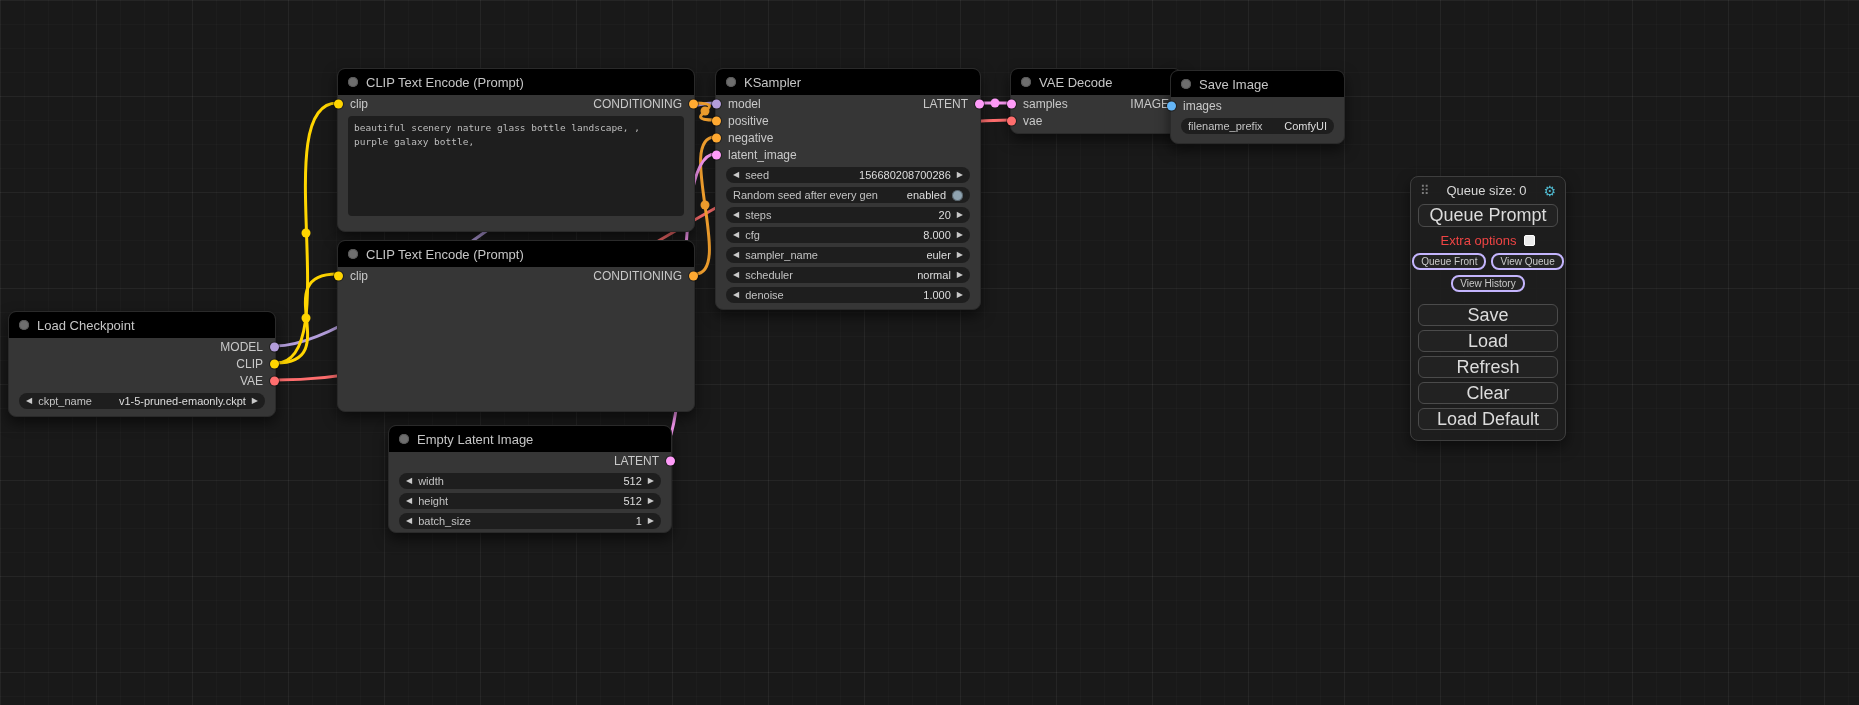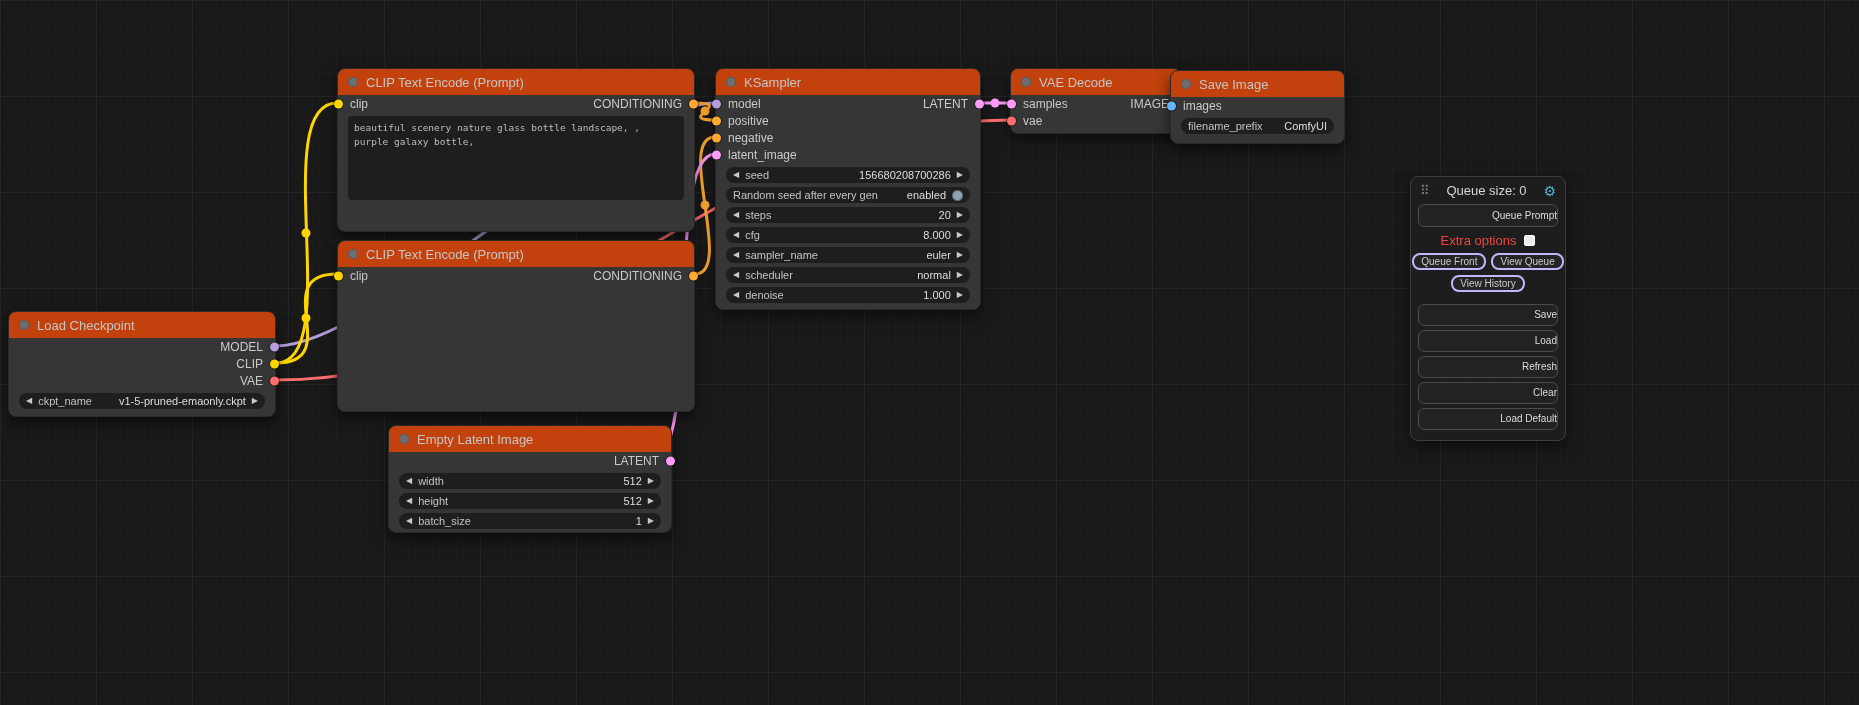--- a/index.html
+++ b/index.html
@@ -20,21 +20,21 @@
   .node {
     position:absolute; z-index:2;
     background:#363636;
     border:1px solid #2a2a2a;
     border-radius:8px;
     box-shadow:0 6px 14px rgba(0,0,0,0.55);
     color:#c9c9c9;
   }
   .node-header {
     height:26px; display:flex; align-items:center; gap:8px;
-    padding:0 10px; background:#c2410c;
+    padding:0 10px; background:#000000;
     border-radius:7px 7px 0 0;
     font-size:13px; color:#c6c6c6; white-space:nowrap;
   }
   .collapse-dot {
     width:10px; height:10px; border-radius:50%;
     background:#6e6e6e; box-shadow:inset 0 0 0 1px #585858;
     flex:0 0 auto;
   }
   .slot-row {
     position:relative; height:17px;
@@ -81,21 +81,21 @@
   }
   .qp-header {
     display:flex; align-items:center; justify-content:space-between;
     padding:0 2px 2px; font-size:13px; color:#d7d7d7;
   }
   .qp-drag { color:#7c7c7c; font-size:13px; cursor:grab; }
   .qp-gear { font-size:14px; line-height:1; cursor:pointer; }
   .qp-btn {
     display:block; width:100%; height:22px; margin-top:4px;
     background:#222; border:1px solid #4b4b4b; border-radius:6px;
-    color:#dcdcdc; font-size:10px; text-align:right; line-height:20px;
+    color:#dcdcdc; font-size:18px; text-align:center; line-height:20px;
     cursor:pointer;
   }
   .qp-btn.primary { height:23px; line-height:21px; }
   .qp-extra {
     display:flex; align-items:center; justify-content:center; gap:8px;
     margin-top:6px; font-size:13px; color:#ef4444;
   }
   .qp-checkbox {
     width:11px; height:11px; background:#ececec;
     border:1px solid #ffffff; border-radius:2px; cursor:pointer;
@@ -169,21 +169,21 @@
     <div class="node-header">
       <span class="collapse-dot"></span>
       <span>CLIP Text Encode (Prompt)</span>
     </div>
     <div class="slot-row dual">
       <span>clip</span>
       <span>CONDITIONING</span>
       <span class="sdot left" style="background: rgb(255, 213, 0);"></span>
       <span class="sdot right" style="background: rgb(255, 169, 49);"></span>
     </div>
-    <div class="prompt-text" style="height:84px;">beautiful scenery nature glass bottle landscape, , purple galaxy bottle,</div>
+    <div class="prompt-text" style="height:100px;">beautiful scenery nature glass bottle landscape, , purple galaxy bottle,</div>
   </div>
 
   <div class="node" style="left:337px; top:240px; width:358px; height:172px;">
     <div class="node-header">
       <span class="collapse-dot"></span>
       <span>CLIP Text Encode (Prompt)</span>
     </div>
     <div class="slot-row dual">
       <span>clip</span>
       <span>CONDITIONING</span>

